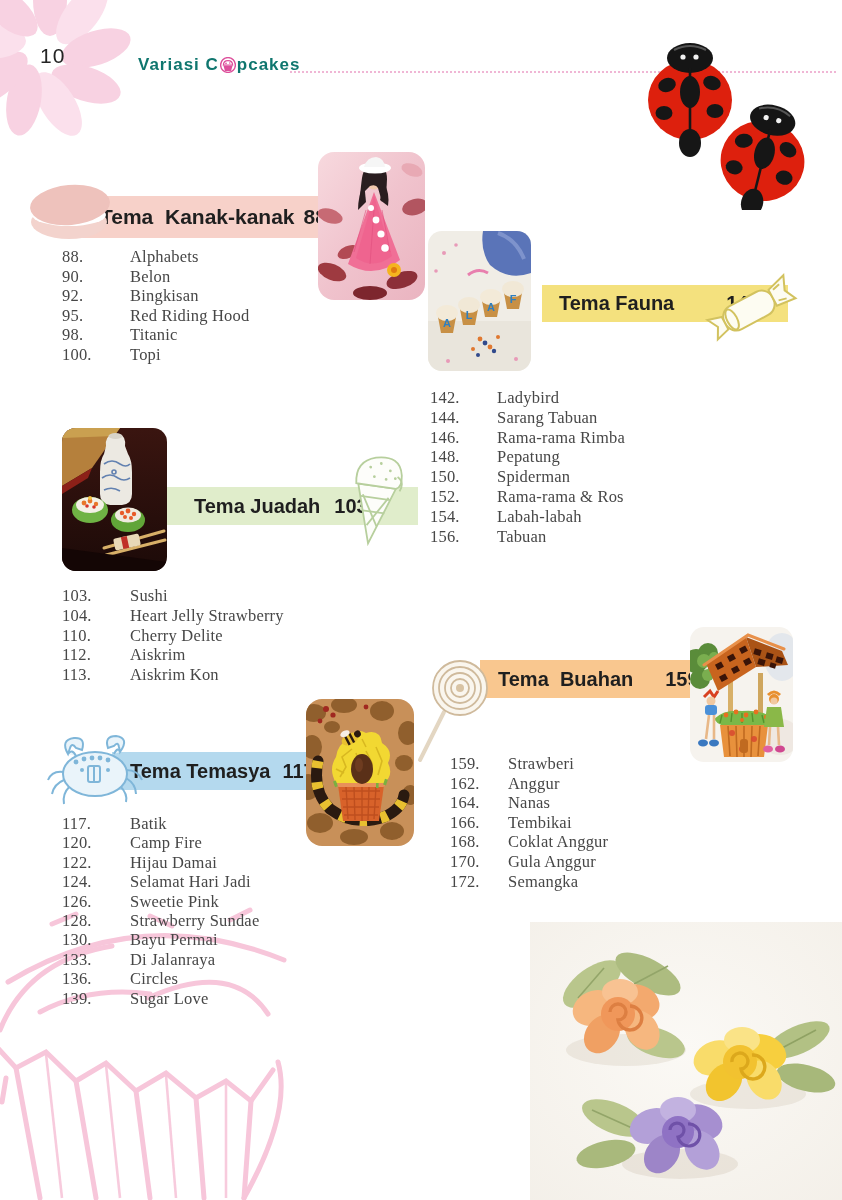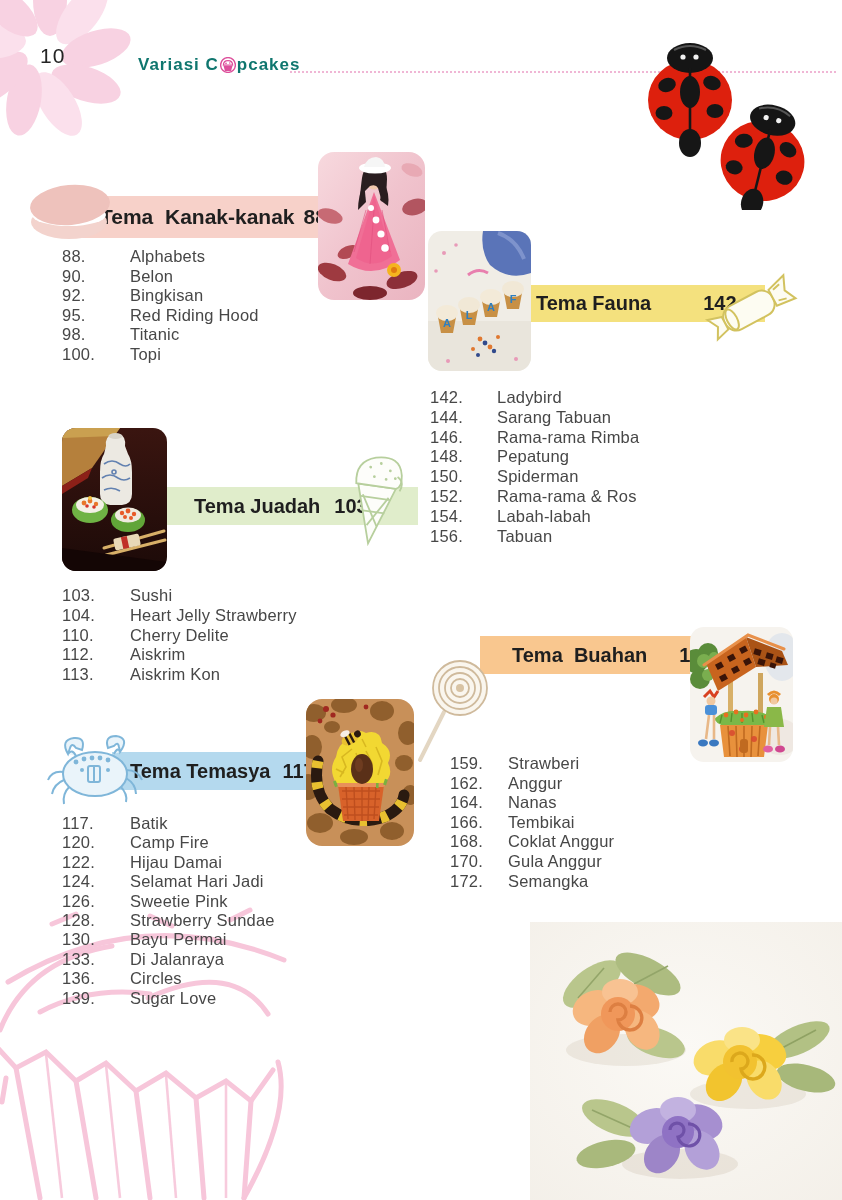--- a/index.html
+++ b/index.html
@@ -13,31 +13,31 @@
   #page-number{left:40px;top:44px;font-size:21px;color:#242424;letter-spacing:1px;}
   #brand{left:138px;top:55px;display:flex;align-items:center;color:#0f766e;
     font-weight:bold;font-size:17px;letter-spacing:1px;}
   #brand .cupglyph{margin:0 1px;}
   #header-dots{left:290px;top:71px;width:546px;height:0;border-top:2px dotted #f0b6d5;}
   
   .banner{display:flex;align-items:center;color:#1f1f1f;font-weight:bold;z-index:1;}
   .banner .ref{display:inline-block;}
   .b1{left:60px;top:196px;width:262px;height:42px;background:#f7d1c9;font-size:21px;padding-left:40px;}
   .b1 .ref{margin-left:9px;}
-  .b2{left:531px;top:285px;width:229px;height:37px;background:#f4e17e;font-size:20px;padding-left:5px;}
+  .b2{left:542px;top:285px;width:229px;height:37px;background:#f4e17e;font-size:20px;padding-left:17px;}
   .b2 .ref{margin-left:52px;}
   .b3{left:167px;top:487px;width:224px;height:38px;background:#e0edcb;font-size:20px;padding-left:27px;}
   .b3 .ref{margin-left:14px;}
   .b4{left:112px;top:752px;width:196px;height:38px;background:#b4d9ee;font-size:20px;padding-left:18px;text-align:right;}
   .b4 .ref{margin-left:12px;}
-  .b5{left:480px;top:636px;width:212px;height:38px;background:#f9c78f;font-size:20px;padding-left:32px;}
+  .b5{left:480px;top:660px;width:212px;height:38px;background:#f9c78f;font-size:20px;padding-left:18px;}
   .b5 .ref{margin-left:32px;}
   
   .toclist{color:#474747;font-size:16.5px;letter-spacing:.2px;z-index:1;}
-  .toclist .row{display:flex;}
+  .toclist .row{display:flex;font-family:Liberation Serif, serif;}
   .toclist .num{flex:0 0 auto;}
   .l1{left:62px;top:247px;line-height:19.5px;}
   .l1 .num,.l3 .num,.l4 .num{width:68px;}
   .l2{left:430px;top:388px;line-height:19.8px;}
   .l2 .num{width:67px;}
   .l3{left:62px;top:586px;line-height:19.8px;}
   .l4{left:62px;top:814px;line-height:19.4px;}
   .l5{left:450px;top:754px;line-height:19.6px;}
   .l5 .num{width:58px;}
   

